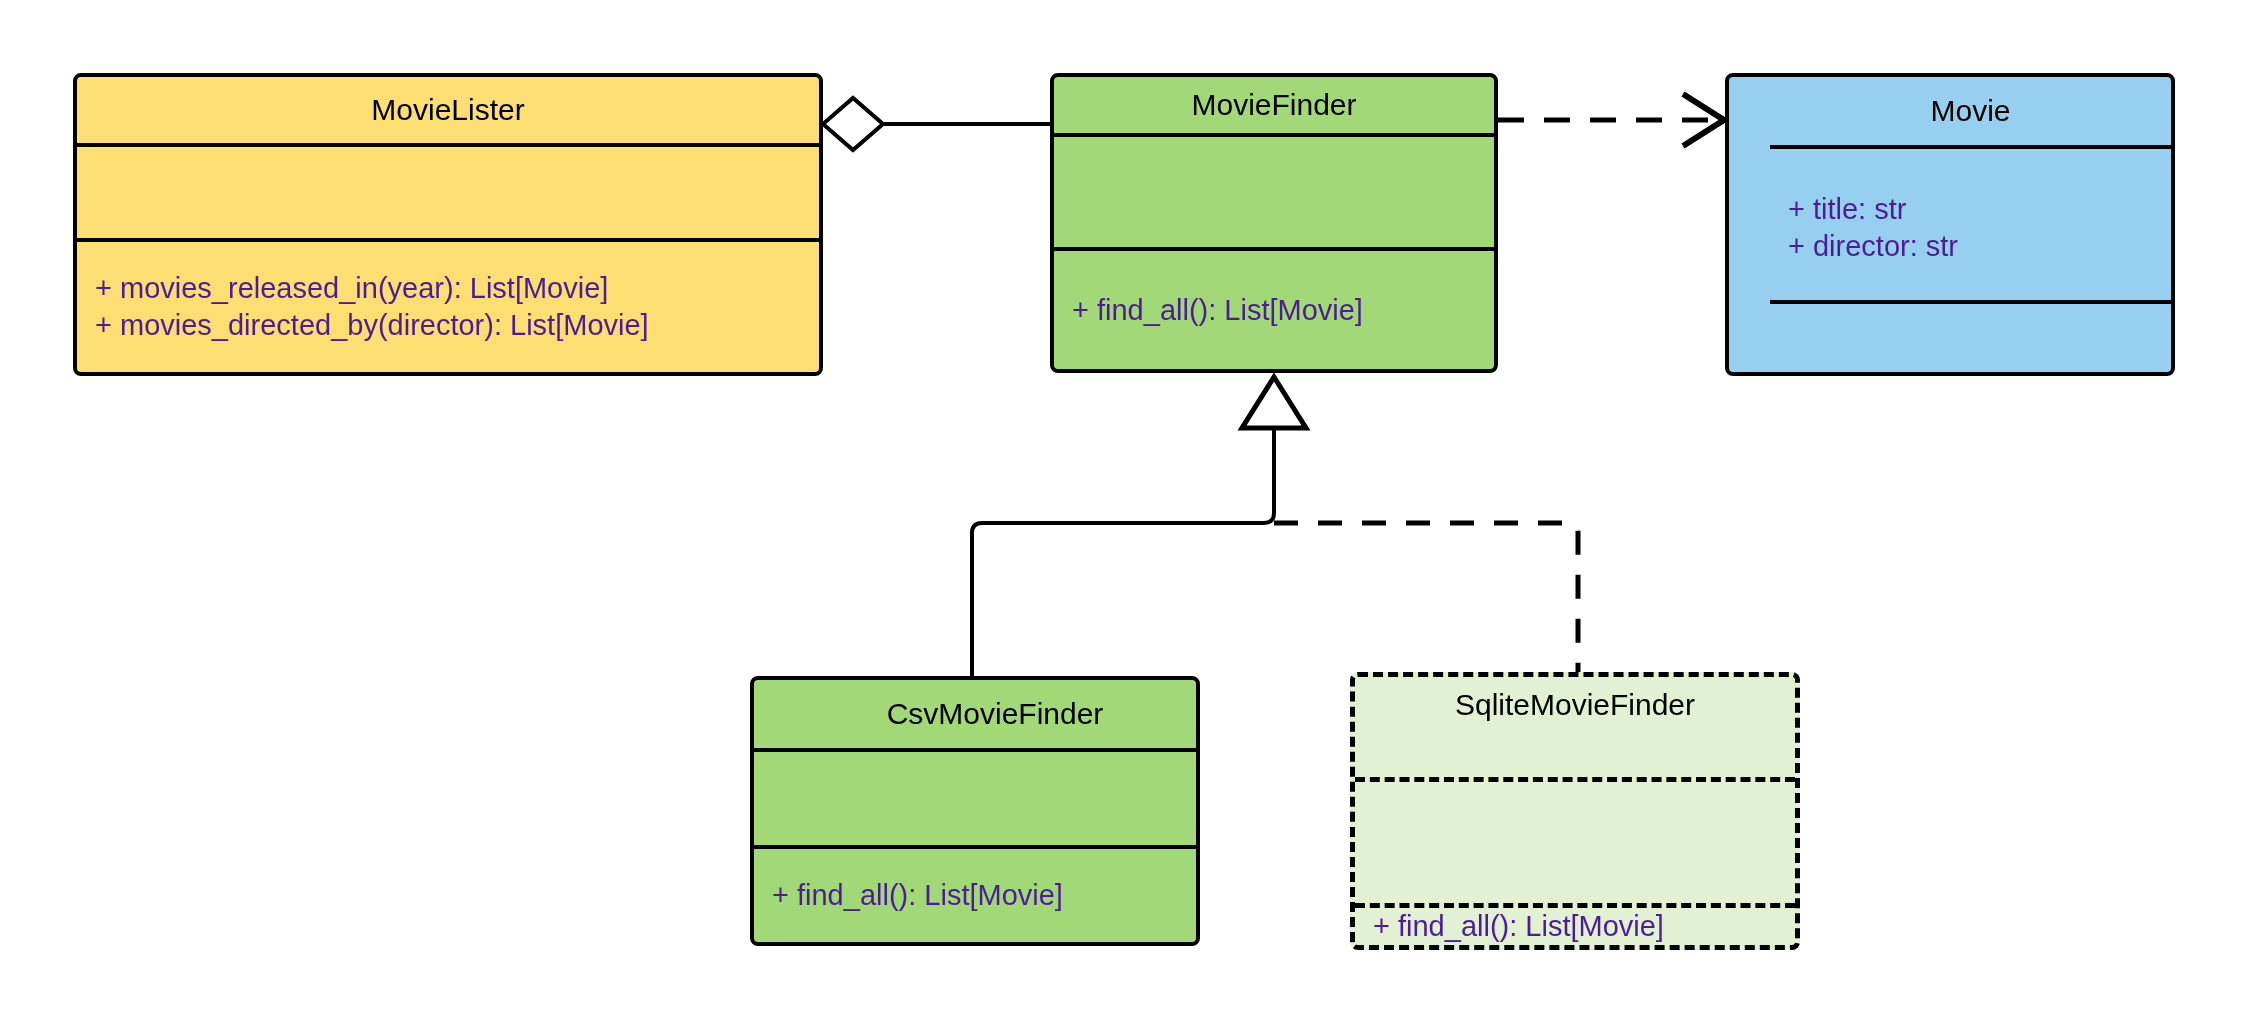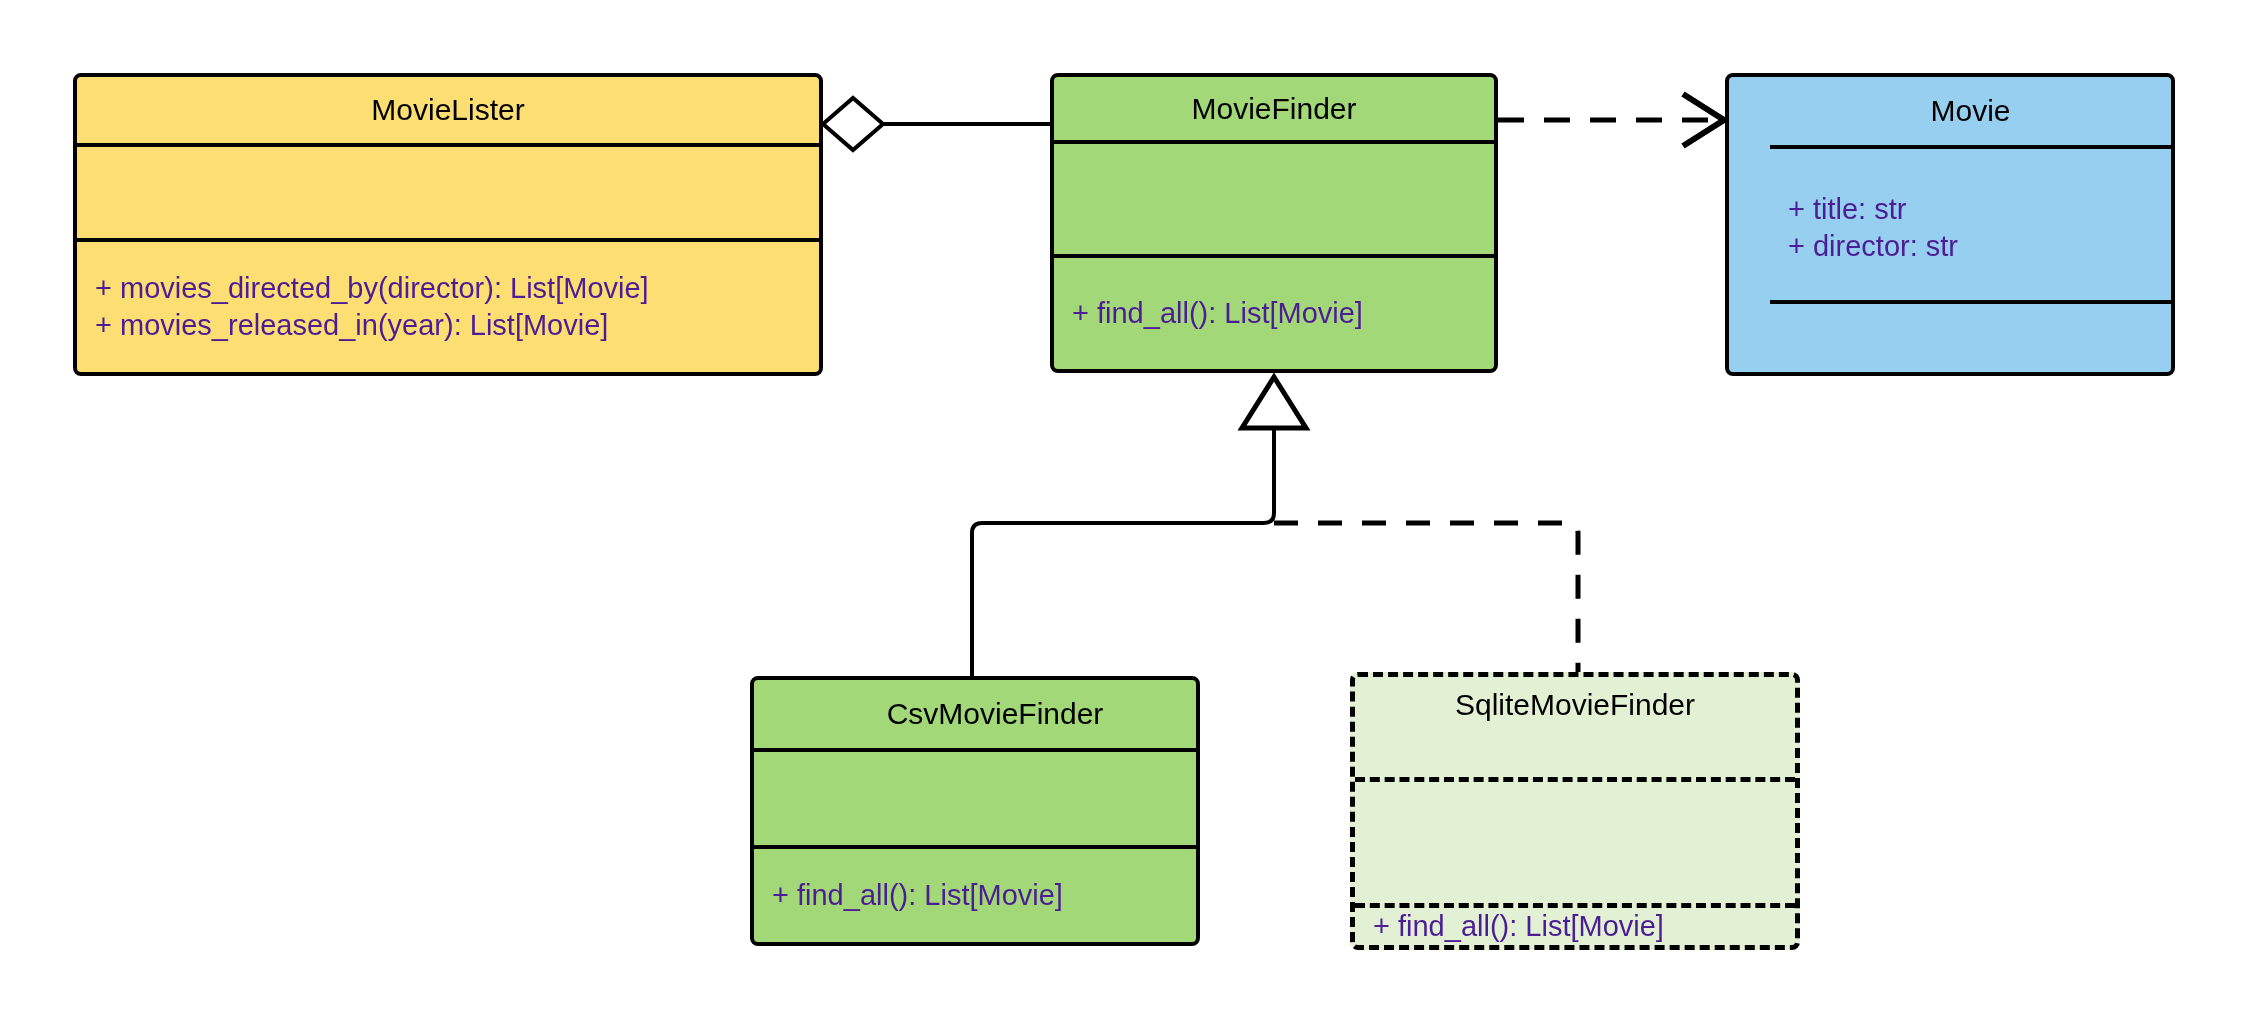--- a/index.html
+++ b/index.html
@@ -70,21 +70,21 @@
     white-space: nowrap;
   }
 
   
   #box-movielister { left: 73px;   top: 73px;  width: 750px; height: 303px; background: #FCDE72; }
   #box-movielister .cls-name        { height: 66px; }
   #box-movielister .comp-attrs      { height: 95px; }
   #box-movielister .comp-methods    { flex: 1; }
 
   #box-moviefinder { left: 1050px; top: 73px;  width: 448px; height: 300px; background: #A2D878; }
-  #box-moviefinder .cls-name        { height: 63px; }
+  #box-moviefinder .cls-name        { height: 56px; }
   #box-moviefinder .comp-attrs      { height: 114px; }
   #box-moviefinder .comp-methods    { flex: 1; }
 
   #box-movie       { left: 1725px; top: 73px;  width: 450px; height: 303px; background: #97CFF0; padding-left: 41px; }
   #box-movie .cls-name              { height: 68px; }
   #box-movie .comp-attrs            { height: 155px; padding-top: 6px; }
   #box-movie .comp-methods          { flex: 1; }
 
   #box-csvmoviefinder { left: 750px; top: 676px; width: 450px; height: 270px; background: #A2D878; }
   #box-csvmoviefinder .cls-name     { height: 68px; padding-left: 40px; }
@@ -119,22 +119,22 @@
       <path d="M 1274 428 L 1274 513 Q 1274 523 1264 523 L 982 523 Q 972 523 972 533 L 972 676" fill="none" stroke="#000000" stroke-width="4" stroke-linecap="butt"></path>
 
       <path d="M 1274 523 L 1568 523 Q 1578 523 1578 533 L 1578 672" fill="none" stroke="#000000" stroke-width="5" stroke-dasharray="24,20"></path>
     </g>
   </svg>
 
   <div class="uml-class" id="box-movielister">
     <div class="cls-name">MovieLister</div>
     <div class="cls-compartment comp-attrs"></div>
     <div class="cls-compartment comp-methods">
+      <div class="member">+ movies_released_in(year): List[Movie]</div>
       <div class="member">+ movies_directed_by(director): List[Movie]</div>
-      <div class="member">+ movies_released_in(year): List[Movie]</div>
     </div>
   </div>
 
   <div class="uml-class" id="box-moviefinder">
     <div class="cls-name">MovieFinder</div>
     <div class="cls-compartment comp-attrs"></div>
     <div class="cls-compartment comp-methods">
       <div class="member">+ find_all(): List[Movie]</div>
     </div>
   </div>

